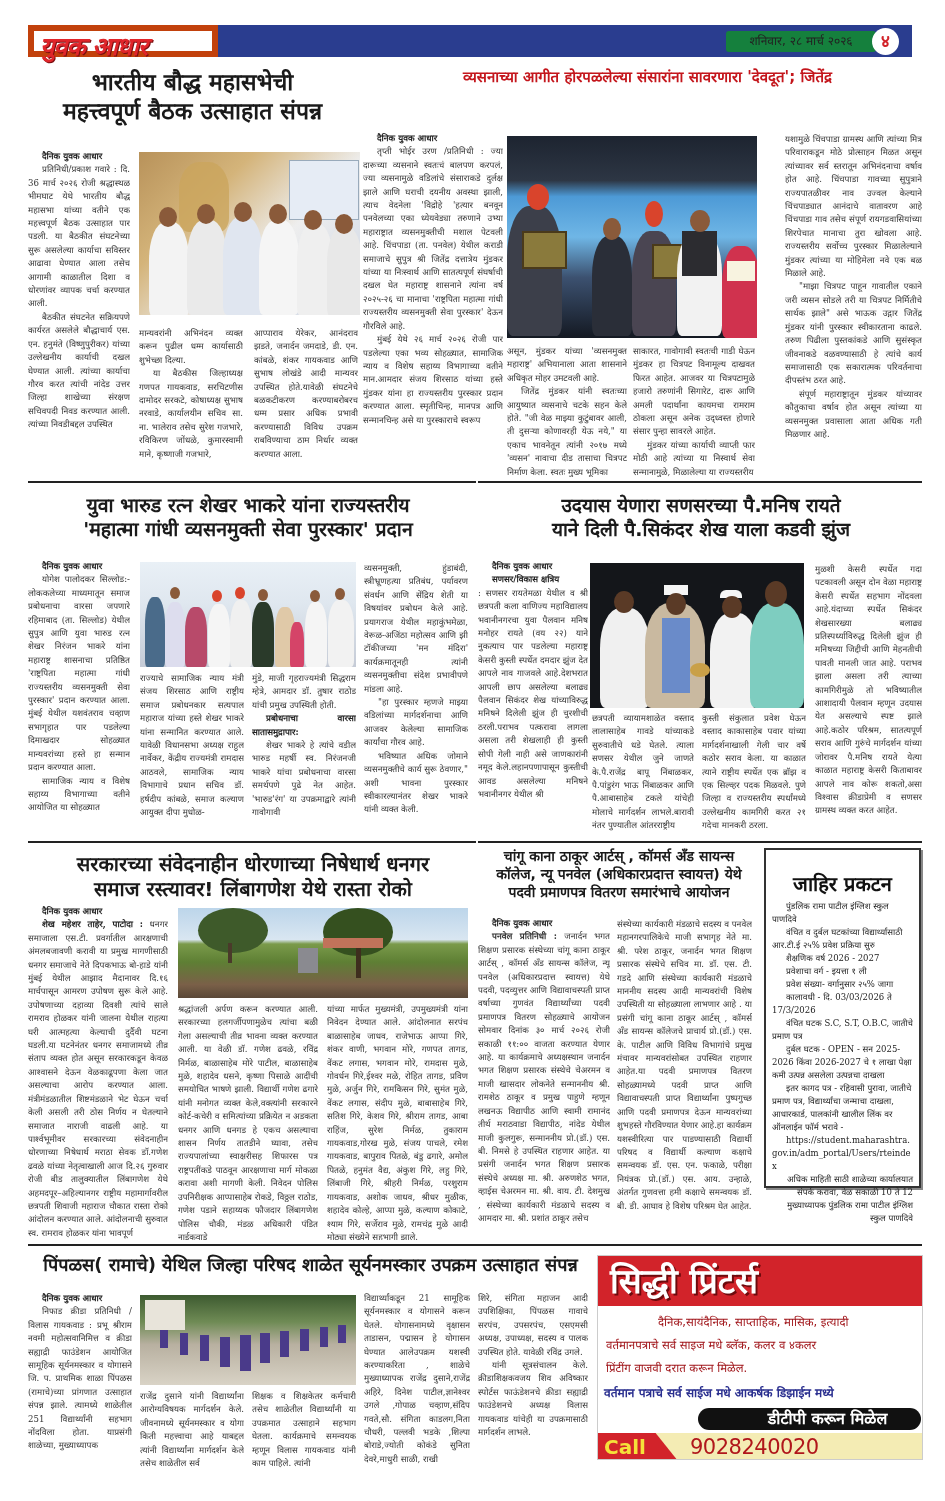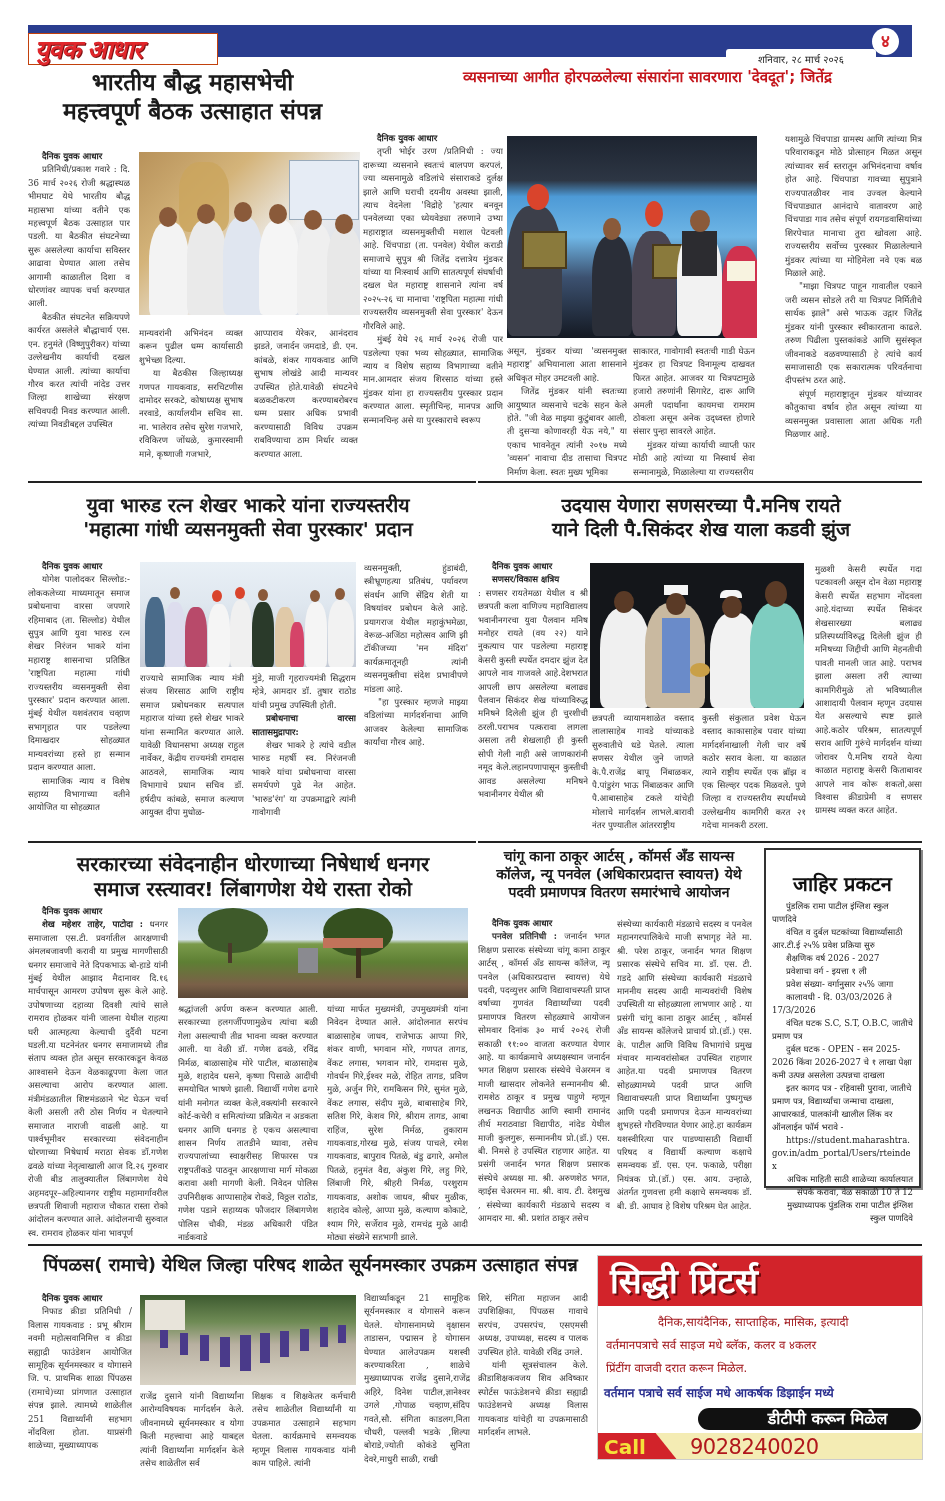--- a/index.html
+++ b/index.html
@@ -1,22 +1,22 @@
 <!DOCTYPE html>
 <html><head>
 <meta charset="utf-8">
 <style>
   * { box-sizing: border-box; margin: 0; padding: 0; }
   html, body { width: 945px; height: 1501px; background: #ffffff; overflow: hidden; }
   body { font-family: "DejaVu Serif", serif; color: #222; position: relative; }
 
   .masthead { position: absolute; left: 28px; top: 25px; width: 884px; height: 32px; background: #2a3d8f; }
-  .logo-box { position: absolute; left: 0; top: 0; width: 190px; height: 32px; background: #fff; border: 1px solid #c2410c; margin-top: 8px; }
+  .logo-box { position: absolute; left: 0; top: 0; width: 190px; height: 32px; background: #fff; border: 6px solid #c2410c; }
   .logo-text { position: absolute; left: 6px; top: 0px; font-family: "DejaVu Sans", sans-serif; font-weight: bold; font-style: italic; font-size: 25px; color: #e0262b; letter-spacing: -1px; text-shadow: 1px 1px 0 #7a0e10; line-height: 31px; }
-  .date-box { position: absolute; left: 698px; top: 24px; width: 150px; height: 21px; background: #ffffff; border-radius: 3px; font-size: 10px; line-height: 21px; text-align: center; color: #222; font-family: "DejaVu Sans", sans-serif; }
+  .date-box { position: absolute; left: 698px; top: 6px; width: 150px; height: 21px; background: #15803d; border-radius: 3px; font-size: 12px; line-height: 21px; text-align: center; color: #222; font-family: "DejaVu Sans", sans-serif; }
   .page-circle { position: absolute; left: 844px; top: 3px; width: 27px; height: 27px; background: #fff; border-radius: 50%; color: #d2232a; font-weight: bold; font-size: 17px; text-align: center; line-height: 27px; font-family: "DejaVu Sans", sans-serif; }
 
   .headline { position: absolute; font-family: "DejaVu Sans", sans-serif; font-weight: bold; text-align: center; line-height: 1.25; }
   .hl-black { color: #1a1a1a; }
   .hl-red { color: #c4161c; }
 
   .col { position: absolute; font-size: 8.6px; line-height: 13.4px; text-align: justify; color: #333; overflow: hidden; }
   .col p { text-indent: 14px; }
   .col .byline { font-weight: bold; text-indent: 14px; color: #222; }
 
@@ -162,20 +162,21 @@
     <p style="text-indent:0">राज्याचे सामाजिक न्याय मंत्री संजय शिरसाठ आणि राष्ट्रीय समाज प्रबोधनकार सत्यपाल महाराज यांच्या हस्ते शेखर भाकरे यांना सन्मानित करण्यात आले. यावेळी विधानसभा अध्यक्ष राहुल नार्वेकर, केंद्रीय राज्यमंत्री रामदास आठवले, सामाजिक न्याय विभागाचे प्रधान सचिव डॉ. हर्षदीप कांबळे, समाज कल्याण आयुक्त दीपा मुधोळ-</p>
   </div>
   <div class="col" style="left:252px; top:672px; width:104px; height:163px;">
     <p style="text-indent:0">मुंडे, माजी गृहराज्यमंत्री सिद्धराम म्हेत्रे, आमदार डॉ. तुषार राठोड यांची प्रमुख उपस्थिती होती.</p>
     <p class="byline">प्रबोधनाचा वारसा सातासमुद्रापार:</p>
     <p>शेखर भाकरे हे त्यांचे वडील भारुड महर्षी स्व. निरंजनजी भाकरे यांचा प्रबोधनाचा वारसा समर्थपणे पुढे नेत आहेत. 'भारुड'रंग' या उपक्रमाद्वारे त्यांनी गावोगावी</p>
   </div>
   <div class="col" style="left:364px; top:562px; width:104px; height:273px;">
     <p style="text-indent:0">व्यसनमुक्ती, हुंडाबंदी, स्त्रीभ्रूणहत्या प्रतिबंध, पर्यावरण संवर्धन आणि सेंद्रिय शेती या विषयांवर प्रबोधन केले आहे. प्रयागराज येथील महाकुंभमेळा, वेरूळ-अजिंठा महोत्सव आणि झी टॉकीजच्या 'मन मंदिरा' कार्यक्रमातूनही त्यांनी व्यसनमुक्तीचा संदेश प्रभावीपणे मांडला आहे.</p>
     <p>"हा पुरस्कार म्हणजे माझ्या वडिलांच्या मार्गदर्शनाचा आणि आजवर केलेल्या सामाजिक कार्यांचा गौरव आहे.</p>
+    <p>भविष्यात अधिक जोमाने व्यसनमुक्तीचे कार्य सुरू ठेवणार," अशी भावना पुरस्कार स्वीकारल्यानंतर शेखर भाकरे यांनी व्यक्त केली.</p>
   </div>
 </div>
 
 <div>
   <div class="headline hl-black" style="left:476px; top:494px; width:450px; font-size:19px;">
     <div>उदयास येणारा सणसरच्या पै.मनिष रायते</div>
     <div>याने दिली पै.सिकंदर शेख याला कडवी झुंज</div>
   </div>
   <div class="col" style="left:478px; top:560px; width:110px; height:275px;">
     <p class="byline">दैनिक युवक आधार</p>

